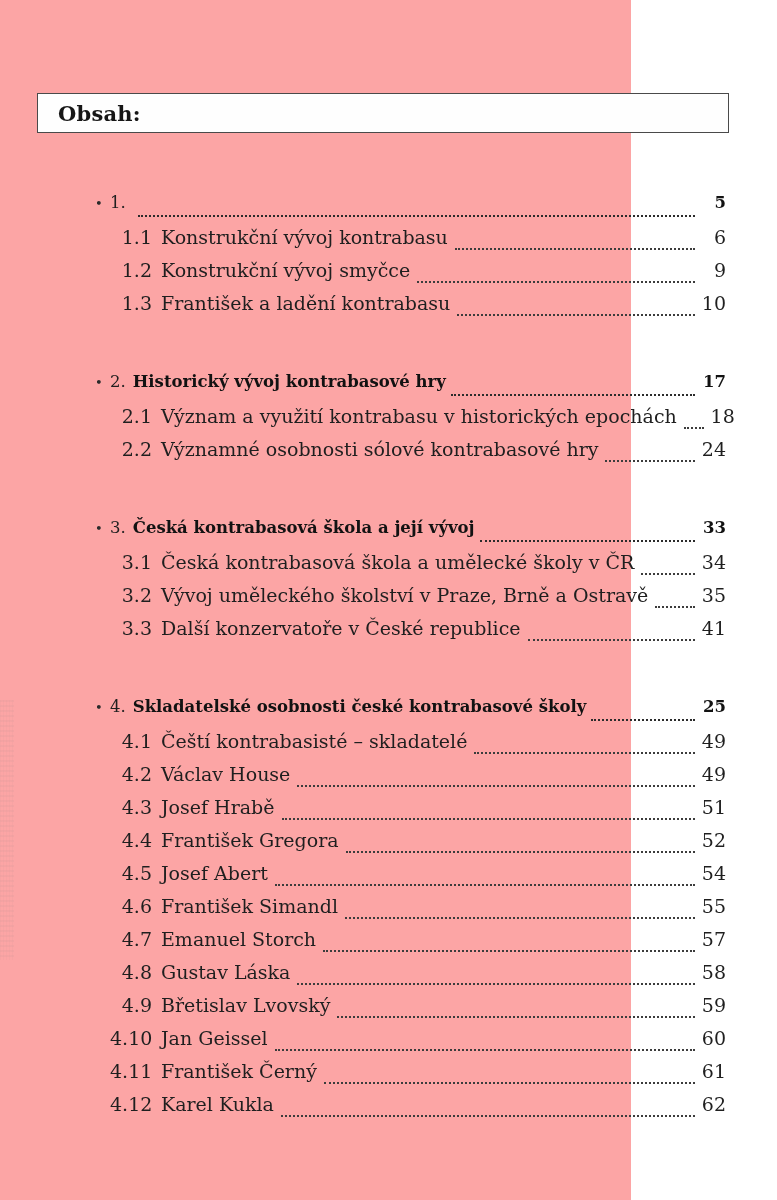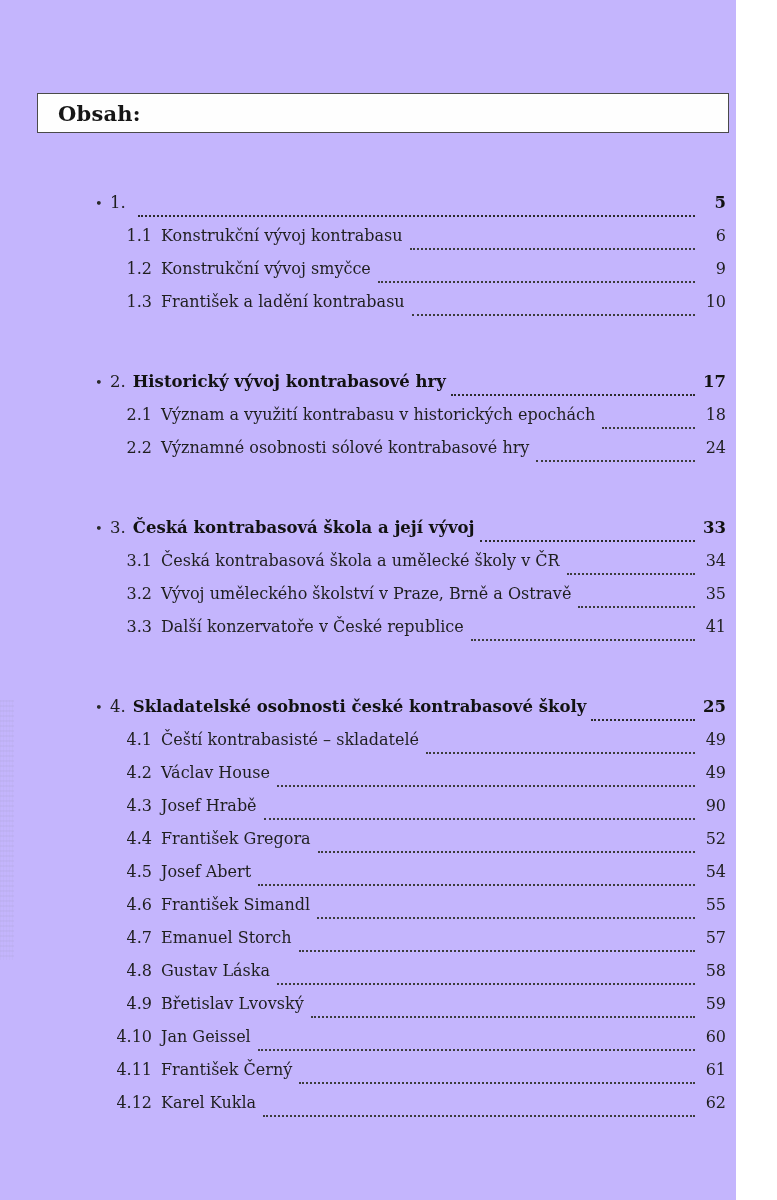--- a/index.html
+++ b/index.html
@@ -7,23 +7,23 @@
     padding: 0;
     width: 777px;
     height: 1200px;
     background: #ffffff;
     overflow: hidden;
     font-family: "DejaVu Serif", "Liberation Serif", serif;
     color: #1f1f1f;
   }
   .page {
     position: relative;
-    width: 736px;
+    width: 631px;
     height: 1200px;
-    background: #c4b5fd;
+    background: #fca5a5;
   }
   
   .scan-edge {
     position: absolute;
     left: 0; top: 700px;
     width: 14px; height: 260px;
     background:
       repeating-linear-gradient(180deg,
         rgba(120,120,120,0.10) 0 2px,
         rgba(255,255,255,0) 2px 5px),
@@ -63,21 +63,21 @@
     position: absolute;
     left: 95px; top: 193px;
     width: 631px;
   }
   .toc-section { margin-bottom: 47px; }
   .toc-section:last-child { margin-bottom: 0; }
   .row {
     display: flex;
     align-items: baseline;
     height: 33px;
-    font-size: 16px;
+    font-size: 19px;
     white-space: nowrap;
   }
   .row.heading { font-size: 16.5px; }
   .row.heading .title,
   .row.heading .pg { font-weight: bold; color: #121212; }
   .bullet {
     width: 15px;
     font-size: 13px;
     color: #2a2a2a;
     flex: 0 0 auto;
@@ -228,21 +228,21 @@
     <span class="num">4.2</span>
     <span class="title">Václav House</span>
     <span class="leader"></span>
     <span class="pg">49</span>
   </div>
 
   <div class="row item">
     <span class="num">4.3</span>
     <span class="title">Josef Hrabě</span>
     <span class="leader"></span>
-    <span class="pg">90</span>
+    <span class="pg">51</span>
   </div>
 
   <div class="row item">
     <span class="num">4.4</span>
     <span class="title">František Gregora</span>
     <span class="leader"></span>
     <span class="pg">52</span>
   </div>
 
   <div class="row item">

